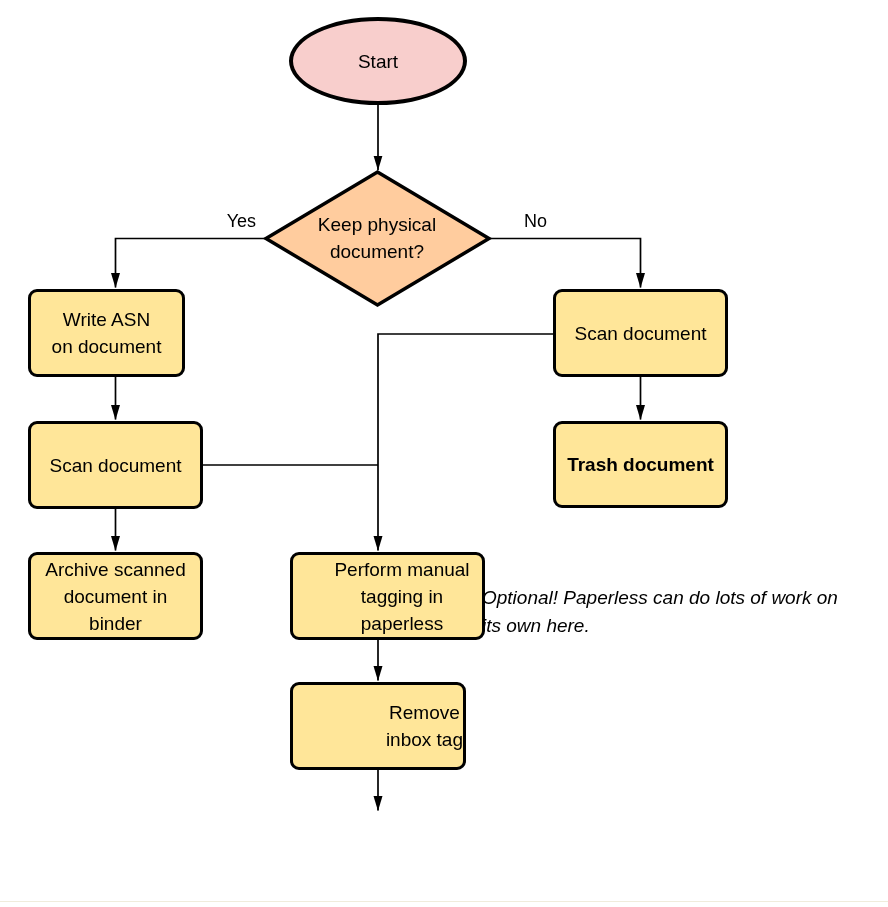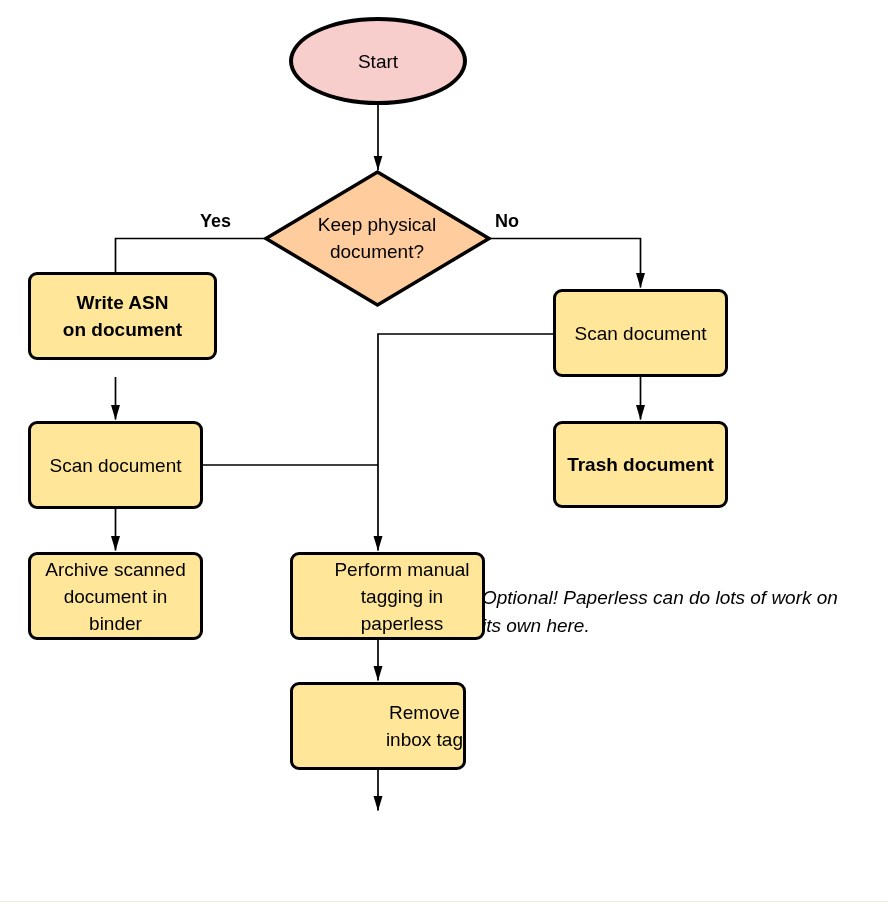--- a/index.html
+++ b/index.html
@@ -25,23 +25,22 @@
     border:3px solid var(--stroke);
     border-radius:9px;
   }
   .ellipse{
     background:var(--terminal-fill);
     border:4px solid var(--stroke);
     border-radius:50%;
   }
   .diamond-label{background:transparent;}
   .edge-label{
-    position:absolute;font-size:18px;line-height:20px;text-align:left;
+    position:absolute;font-size:18px;line-height:20px;text-align:right;
     background:#ffffff00;
-    font-weight:bold;
   }
   .annotation{
     position:absolute;left:482px;top:584px;width:420px;
     font-size:19px;line-height:28px;font-style:italic;white-space:pre-line;
     text-align:left;
   }
   .bottom-rule{
     position:absolute;left:0;top:901px;width:888px;height:1px;
     background:var(--bottom-rule);
   }
@@ -74,21 +73,21 @@
 
   <div class="node diamond-label" style="left:266px;top:172px;width:222px;height:132px;">
     <span>Keep physical
 document?</span>
   </div>
 
   <div class="node ellipse" style="left:289px;top:17px;width:178px;height:88px;">
     <span>Start</span>
   </div>
 
-  <div class="node rect" style="left:28px;top:272px;width:189px;height:88px;font-weight:bold;">
+  <div class="node rect" style="left:28px;top:289px;width:157px;height:88px;">
     <span>Write ASN
 on document</span>
   </div>
 
   <div class="node rect" style="left:28px;top:421px;width:175px;height:88px;">
     <span>Scan document</span>
   </div>
 
   <div class="node rect" style="left:28px;top:552px;width:175px;height:88px;">
     <span>Archive scanned

